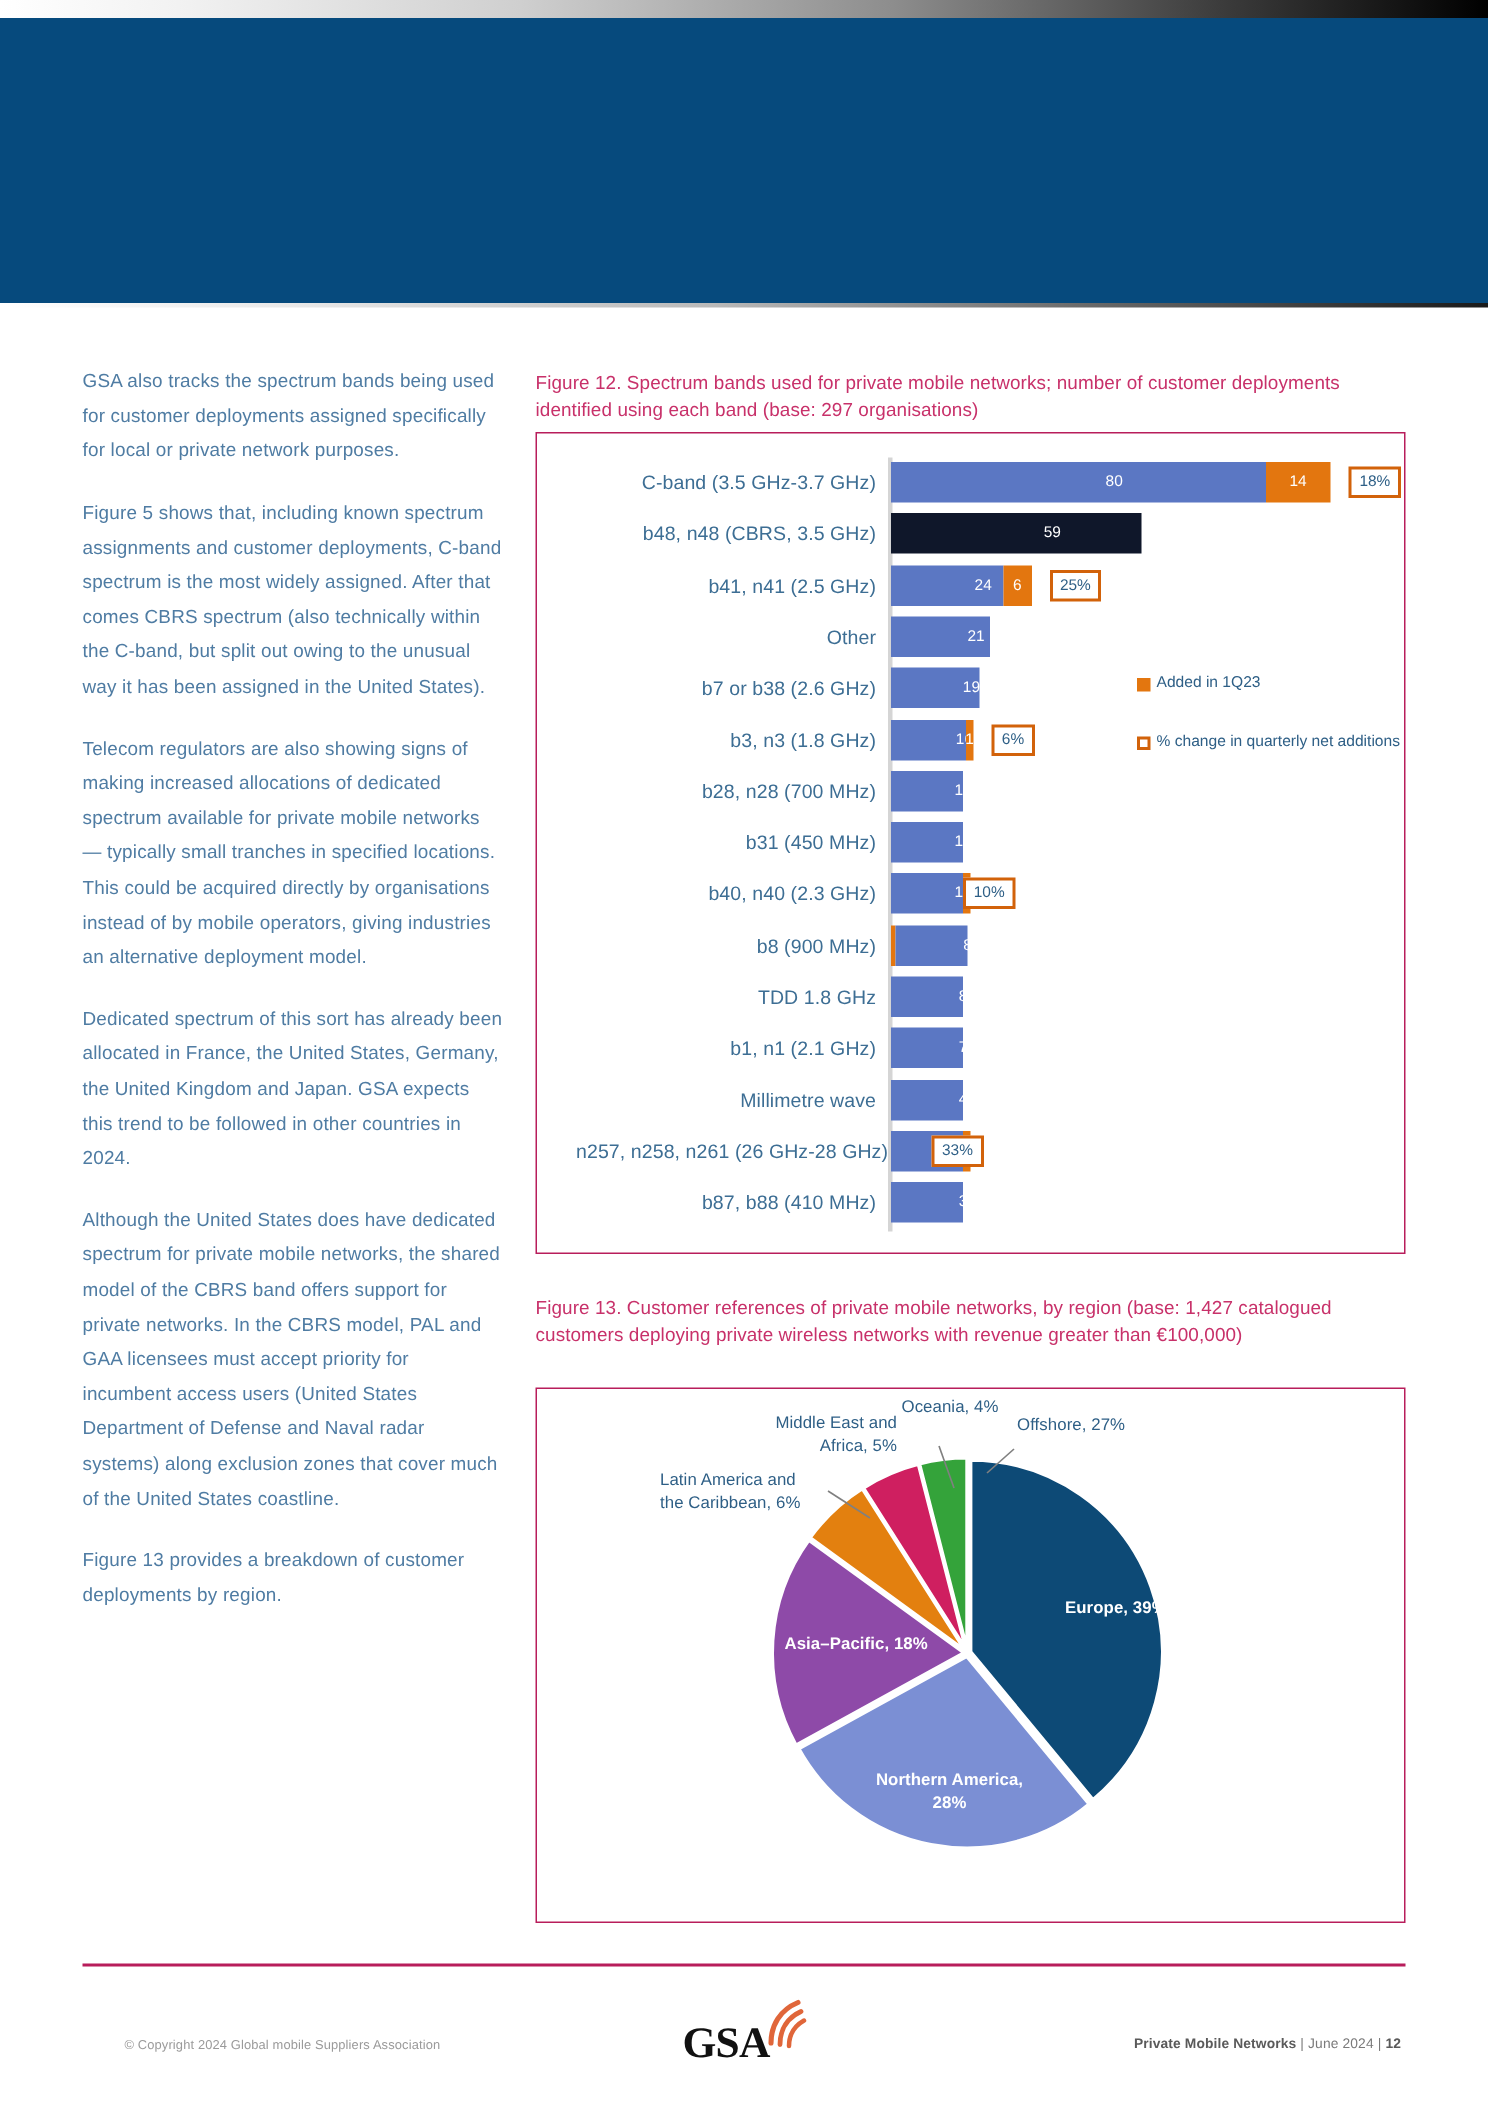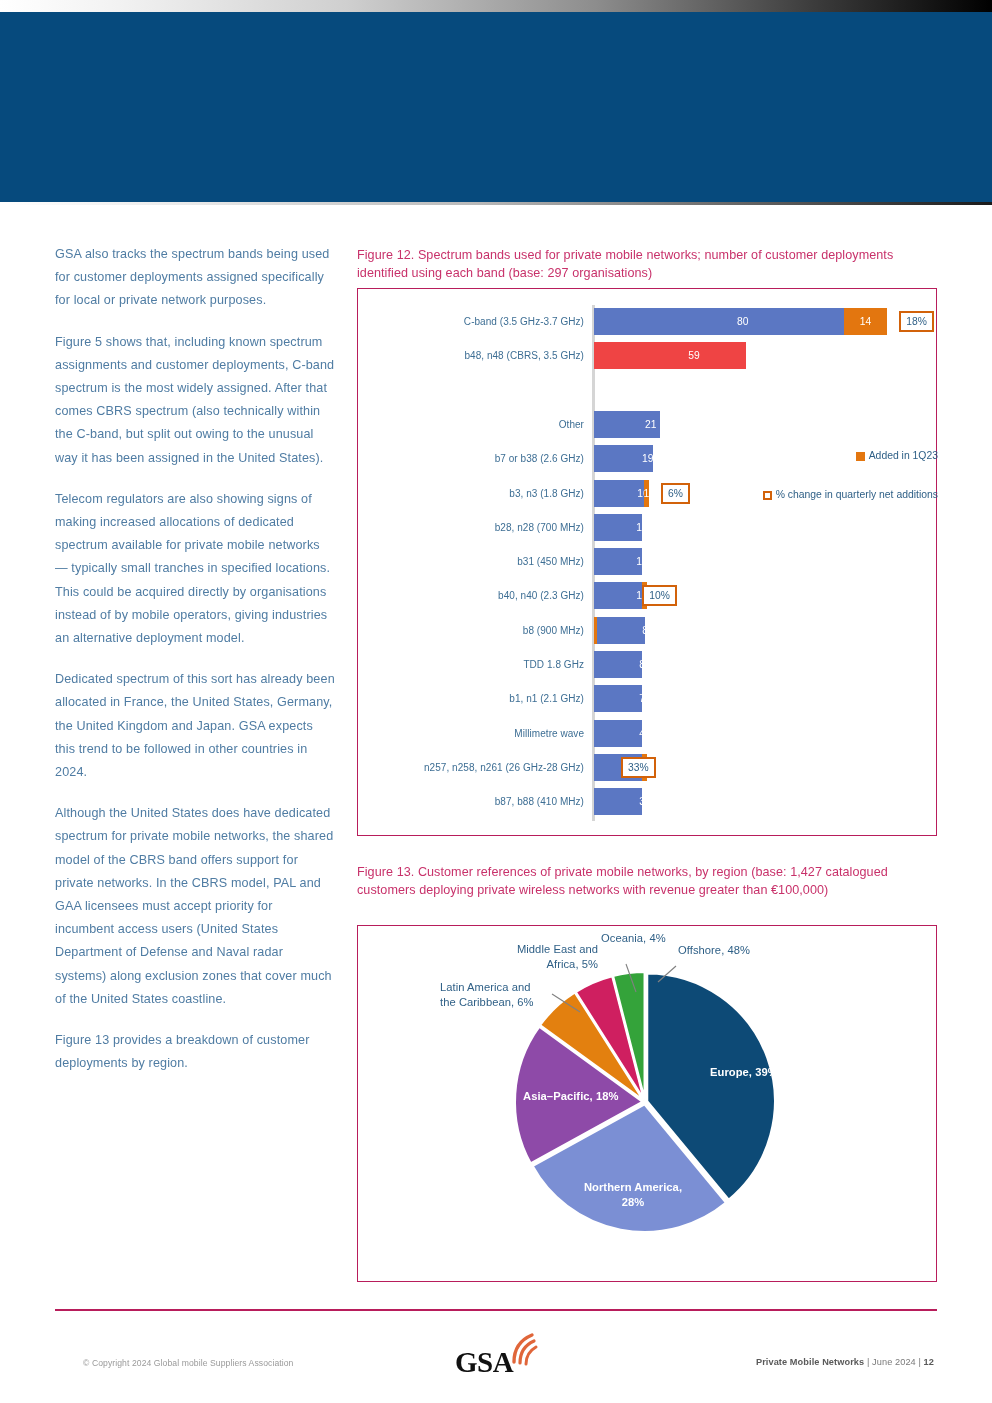--- a/index.html
+++ b/index.html
@@ -64,42 +64,42 @@
     position:absolute;left:234px;top:16px;width:2.5px;height:516px;
     background:#d5d5d5;
   }
   .bar-row{
     position:absolute;left:0;height:27px;
     display:flex;align-items:center;
   }
   .bar-label{
     position:absolute;right:calc(100% - 226px);
     width:200px;text-align:right;
-    font-size:10px;color:#3d6e94;white-space:nowrap;
+    font-size:13px;color:#3d6e94;white-space:nowrap;
     letter-spacing:.005em;
   }
   .bar-wrap{
     position:absolute;left:236px;height:27px;display:flex;align-items:stretch;
   }
   .seg{
     display:flex;align-items:center;justify-content:center;
     font-size:10.3px;color:#ffffff;box-sizing:border-box;
   }
   .seg.blue{background:#5b77c3;padding-left:48px;}
   .seg.orange{background:#e3760f;}
   .pct-box{
     margin-left:6px;align-self:center;
     border:2.4px solid #d2620a;background:#ffffff;
     color:#2e5f86;font-size:10.3px;
     padding:2px 5px;line-height:13px;
     white-space:nowrap;
   }
   
   .legend{position:absolute;left:400px;top:160px;width:180px;}
-  .legend-item{display:flex;align-items:flex-start;margin-bottom:24px;justify-content:flex-end;}
+  .legend-item{display:flex;align-items:flex-start;margin-bottom:24px;}
   .legend-swatch-solid{
     width:9px;height:9px;background:#e3760f;margin-top:3px;margin-right:4px;flex:0 0 auto;
   }
   .legend-swatch-hollow{
     width:9px;height:9px;background:#ffffff;border:2px solid #d2620a;
     box-sizing:border-box;margin-top:3px;margin-right:4px;flex:0 0 auto;
   }
   .legend-text{font-size:10.4px;color:#2e5f86;line-height:14.5px;}
 
   
@@ -158,22 +158,30 @@
         <div class="bar-label" style="top: 0px; line-height: 27px;">C-band (3.5 GHz-3.7 GHz)</div>
         <div class="bar-wrap" style="align-items: stretch;">
           <div class="seg blue" style="width: 249.6px; background: rgb(91, 119, 195);">80</div>
           <div class="seg orange" style="width: 43.68px; background: rgb(227, 118, 15);">14</div>
         </div>
         <div class="pct-box" style="position: absolute; top: 3px; left: 535.28px;">18%</div>
       </div>
       <div class="bar-row" style="top: 53.3px; width: 100%;">
         <div class="bar-label" style="top: 0px; line-height: 27px;">b48, n48 (CBRS, 3.5 GHz)</div>
         <div class="bar-wrap" style="align-items: stretch;">
-          <div class="seg blue" style="width: 152px; background: #ef4444;">59</div>
-        </div>
+          <div class="seg blue" style="width: 167px; background: #0f172a;">59</div>
+        </div>
+      </div>
+      <div class="bar-row" style="top: 87.6px; width: 100%;">
+        <div class="bar-label" style="top: 0px; line-height: 27px;">b41, n41 (2.5 GHz)</div>
+        <div class="bar-wrap" style="align-items: stretch;">
+          <div class="seg blue" style="width: 74.88px; background: rgb(91, 119, 195);">24</div>
+          <div class="seg orange" style="width: 18.72px; background: rgb(227, 118, 15);">6</div>
+        </div>
+        <div class="pct-box" style="position: absolute; top: 3px; left: 335.6px;">25%</div>
       </div>
       <div class="bar-row" style="top: 121.9px; width: 100%;">
         <div class="bar-label" style="top: 0px; line-height: 27px;">Other</div>
         <div class="bar-wrap" style="align-items: stretch;">
           <div class="seg blue" style="width: 65.52px; background: rgb(91, 119, 195);">21</div>
         </div>
       </div>
       <div class="bar-row" style="top: 156.2px; width: 100%;">
         <div class="bar-label" style="top: 0px; line-height: 27px;">b7 or b38 (2.6 GHz)</div>
         <div class="bar-wrap" style="align-items: stretch; text-align: center;">
@@ -290,21 +298,21 @@
       <span>the Caribbean, 6%</span>
     </div>
 
     <div class="pie-label" style="left:130px;top:16px;text-align:right;width:110px;">
       <span>Middle East and</span><br>
       <span>Africa, 5%</span>
     </div>
 
     <div class="pie-label" style="left:243px;top:5px;">Oceania, 4%</div>
 
-    <div class="pie-label" style="left:320px;top:17px;">Offshore, 48%</div>
+    <div class="pie-label" style="left:320px;top:17px;">Offshore, 27%</div>
   </div>
 </div>
 
 <div class="footer-rule"></div>
 <div class="footer-left">© Copyright 2024 Global mobile Suppliers Association</div>
 
 <div class="gsa-logo">
   <div class="gsa-text">GSA</div>
   <svg width="42" height="36" style="position:absolute;left:53px;top:2px;">
     <path d="M6,30 C6,18 12,8 24,3" stroke="#e0663a" stroke-width="3.4" fill="none" stroke-linecap="round"></path>

